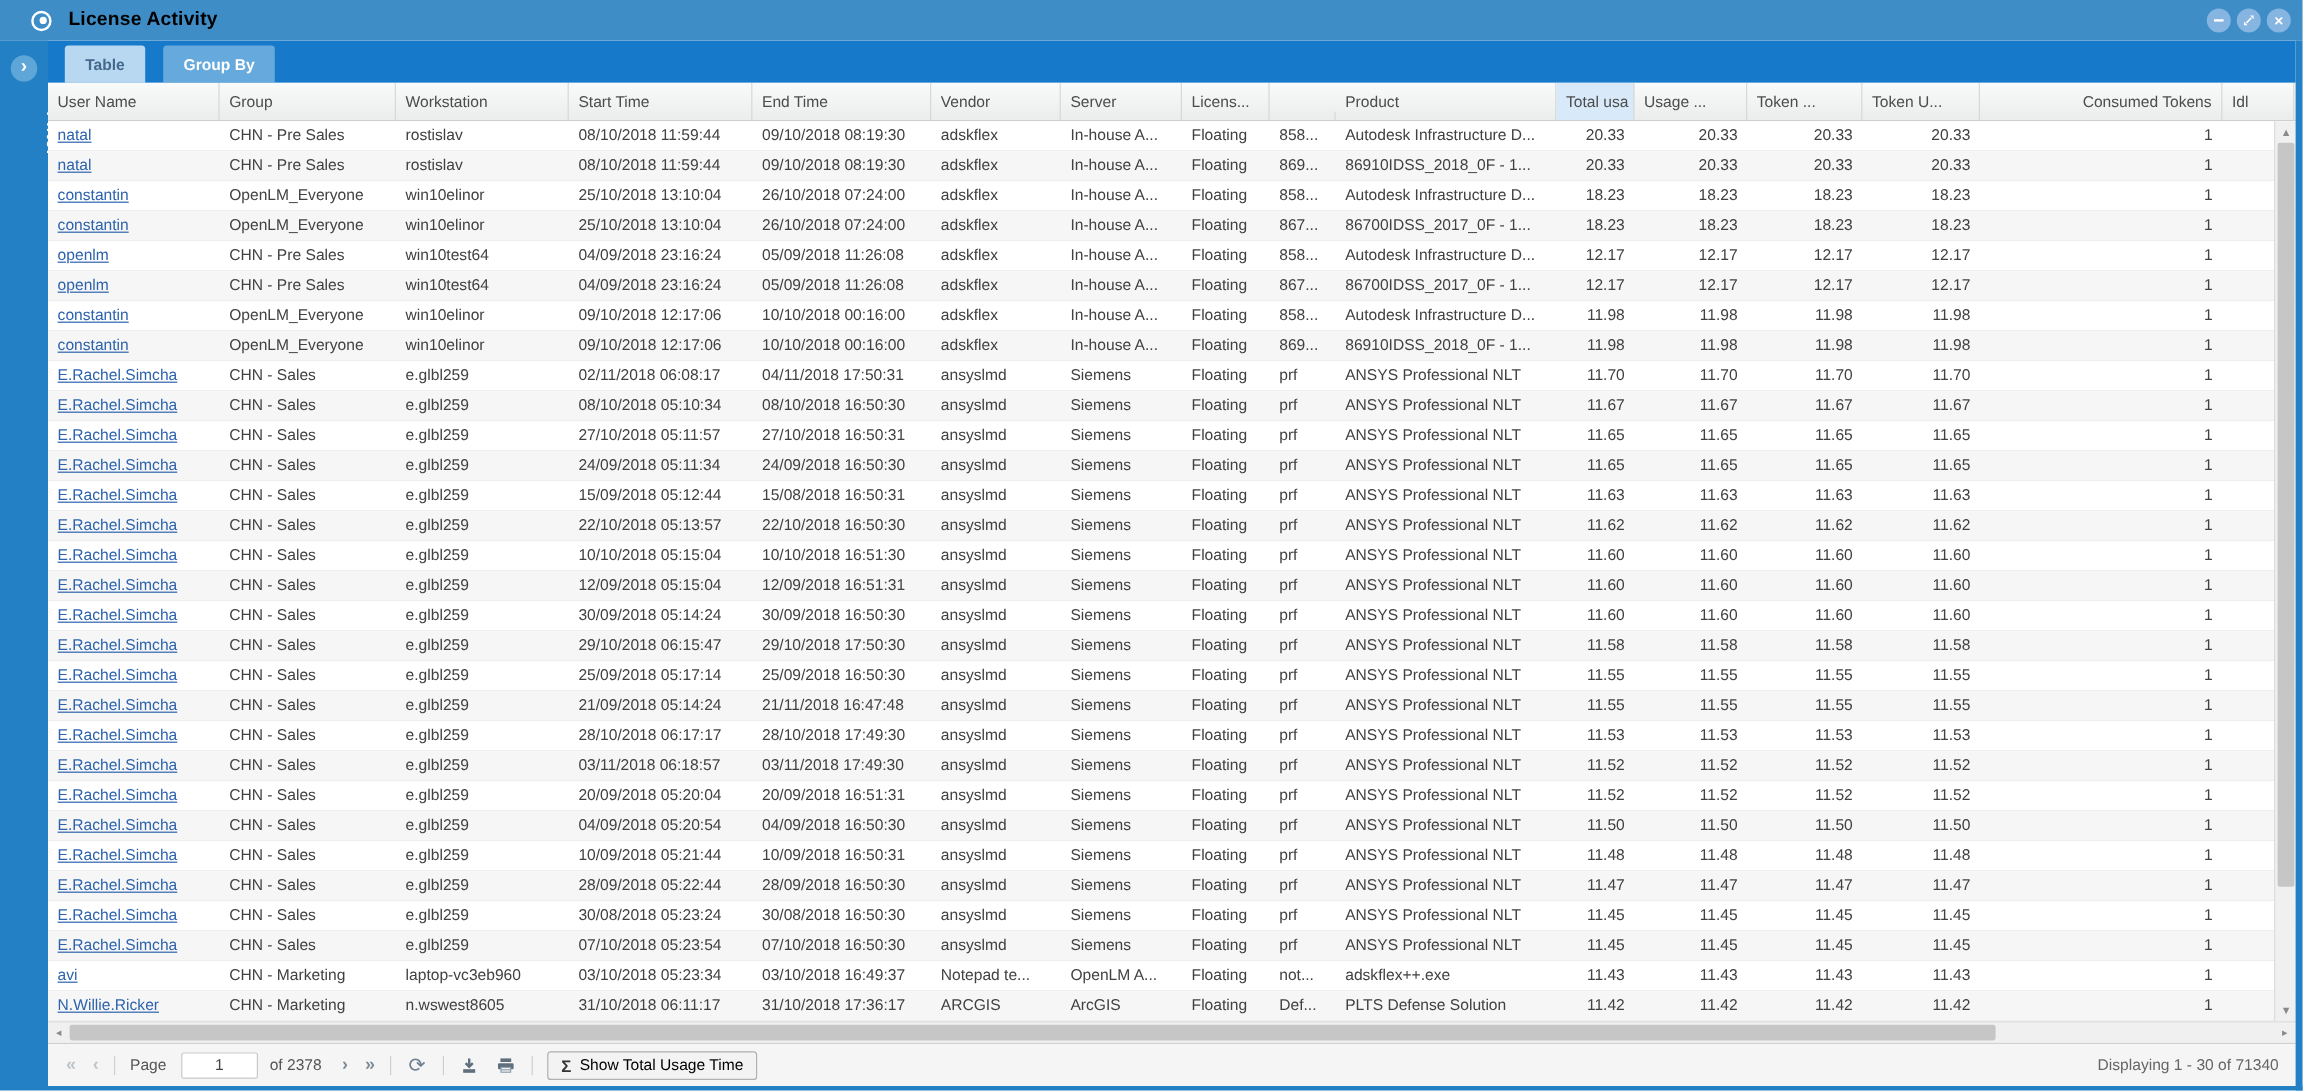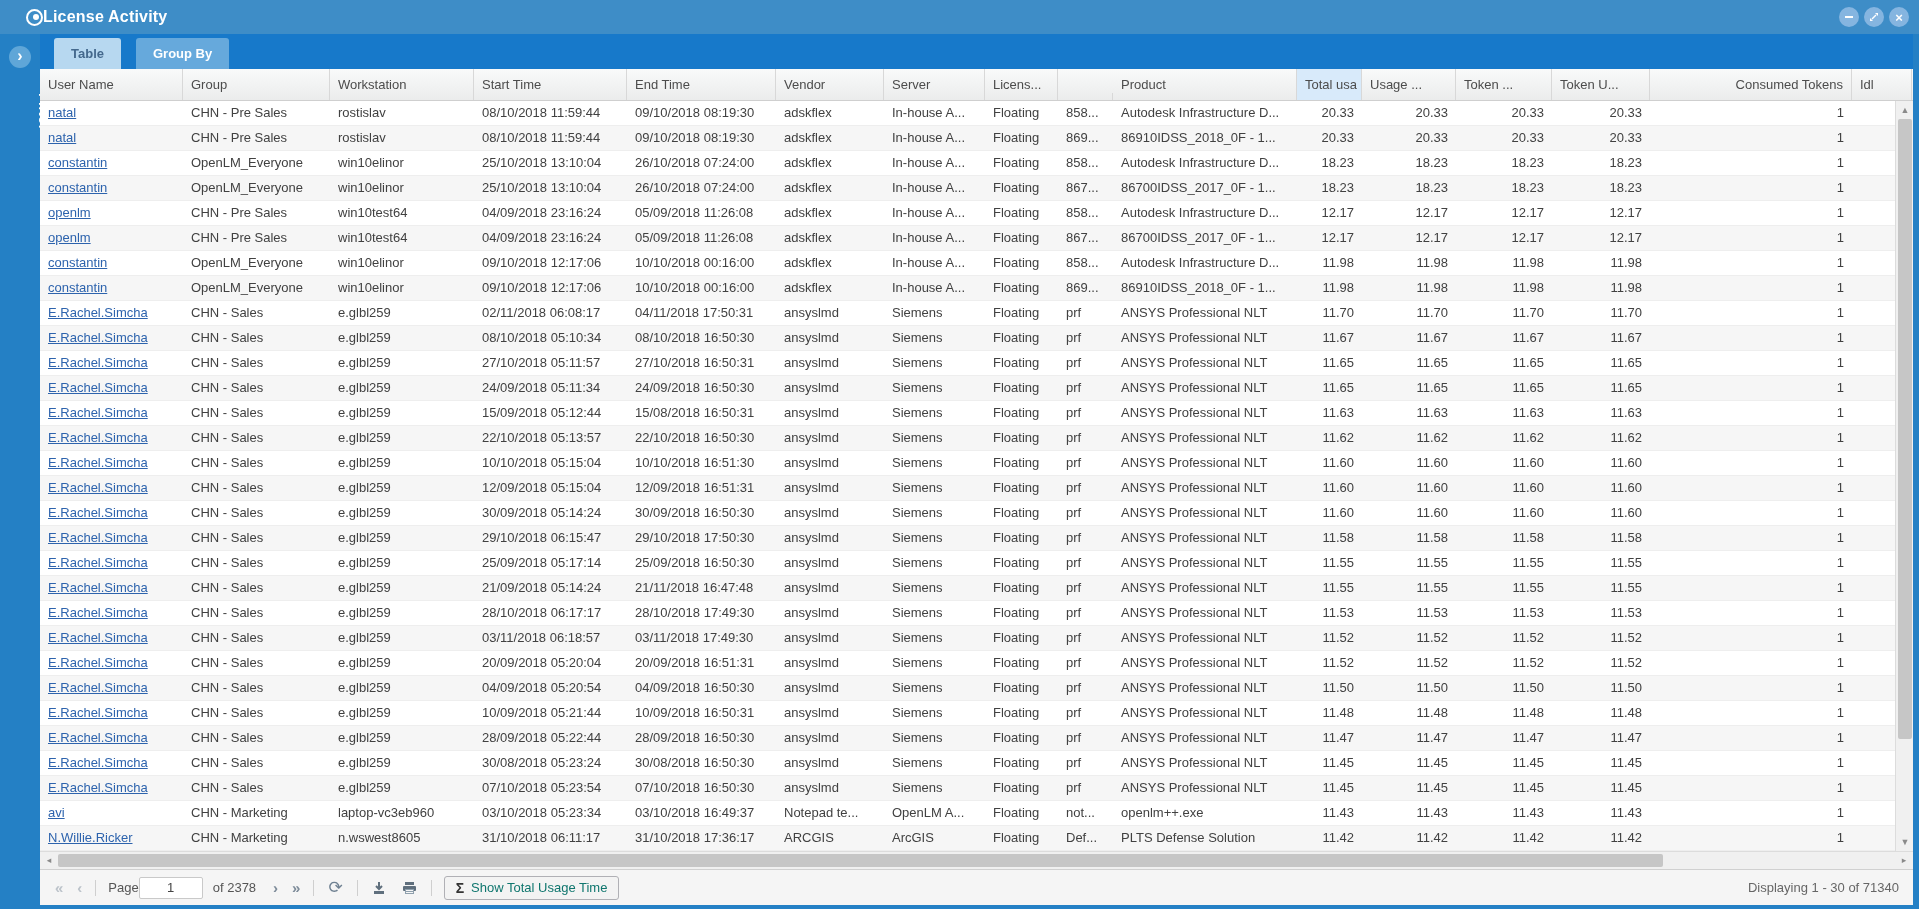--- a/index.html
+++ b/index.html
@@ -2,21 +2,21 @@
 <html><head>
 <meta charset="utf-8">
 <style>
   html,body{margin:0;padding:0;background:#dfe9f0;}
   *{box-sizing:border-box;font-family:"Liberation Sans",sans-serif;}
   .window{position:relative;width:1919px;height:909px;background:#fff;overflow:hidden;}
   
   .titlebar{position:absolute;left:0;top:0;width:1919px;height:34px;background:#3e8dc7;display:flex;align-items:center;}
   .logo{width:17px;height:17px;border:2px solid #fff;border-radius:50%;margin-left:26px;position:relative;}
   .logo::after{content:"";position:absolute;width:6px;height:6px;background:#fff;border-radius:50%;left:5px;top:3px;}
-  .title{color:#ffffff;font-size:16px;font-weight:bold;letter-spacing:.2px;}
+  .title{color:#000000;font-size:16px;font-weight:bold;margin-left:14px;letter-spacing:.2px;}
   .win-controls{position:absolute;right:10px;top:7px;display:flex;gap:5px;}
   .wbtn{width:20px;height:20px;border-radius:50%;background:#85b5e0;color:#fff;display:flex;align-items:center;justify-content:center;font-size:13px;font-weight:bold;cursor:pointer;line-height:1;}
   .wbtn svg{display:block}
   
   .filterbar{position:absolute;left:0;top:34px;width:40px;height:871px;background:#2480c5;}
   .filter-chevron{position:absolute;left:9px;top:12px;width:22px;height:22px;border-radius:50%;background:#5fa6d8;color:#fff;display:flex;align-items:center;justify-content:center;font-size:16px;font-weight:bold;cursor:pointer;padding-bottom:2px;}
   .filter-label{position:absolute;left:0;top:34px;width:40px;text-align:center;writing-mode:vertical-rl;color:#fff;font-size:13px;font-weight:bold;height:80px;letter-spacing:1px;margin-top:4px;margin-left:11px;}
   .splitter-handle{position:absolute;left:40px;top:447px;width:9px;height:36px;background:#64a7da;border-radius:0 3px 3px 0;cursor:pointer;}
   .splitter-handle::after{content:"";position:absolute;left:2px;top:14px;border-left:4px solid #eaf4fb;border-top:4px solid transparent;border-bottom:4px solid transparent;}
   
@@ -43,28 +43,28 @@
   .vscroll .arrow{position:absolute;left:0;width:18px;height:18px;color:#8a8a8a;font-size:9px;text-align:center;line-height:18px;cursor:pointer;}
   .vscroll .thumb{position:absolute;left:2px;top:18px;width:14px;height:620px;background:#c6c6c6;border-radius:2px;cursor:pointer;}
   .hscroll{position:absolute;left:0;top:817px;width:1873px;height:18px;background:#f0f0f0;border-top:1px solid #dcdcdc;}
   .hscroll .arrow{position:absolute;top:0;width:18px;height:18px;color:#8a8a8a;font-size:9px;text-align:center;line-height:17px;cursor:pointer;}
   .hscroll .thumb{position:absolute;left:18px;top:2px;width:1605px;height:13px;background:#c6c6c6;border-radius:2px;cursor:pointer;}
   
   .toolbar{position:absolute;left:0;top:835px;width:1873px;height:36px;background:#f5f5f5;border-top:1px solid #d0d0d0;display:flex;align-items:center;font-size:13px;color:#555;}
   .pgbtn{font-size:15px;font-weight:bold;color:#7d8b99;padding:0 7px;cursor:pointer;line-height:34px;}
   .pgbtn.disabled{color:#bcc3ca;}
   .tsep{width:1px;height:16px;background:#cfcfcf;margin:0 6px;}
-  .page-label{margin:0 0 0 6px;}
+  .page-label{margin:0 12px 0 6px;}
   .page-input{width:64px;height:22px;border:1px solid #c9c9c9;border-radius:2px;text-align:center;font-size:13px;color:#444;background:#fff;}
   .page-count{margin:0 10px;}
   .icon-btn{color:#6f8192;font-size:17px;padding:0 8px;cursor:pointer;line-height:34px;}
   .svg-btn{padding:0 8px;cursor:pointer;display:flex;align-items:center;height:34px;}
   .sum-btn{display:flex;align-items:center;gap:7px;height:24px;padding:0 11px;margin-left:6px;background:#f3f3f3;border:1px solid #b0b0b5;border-radius:3px;cursor:pointer;}
   .sum-btn .sigma{font-weight:bold;font-size:14px;color:#333;}
-  .sum-btn .lbl{font-size:13px;color:#0f766e;}
+  .sum-btn .lbl{font-size:13px;color:#000000;}
   .status{margin-left:auto;margin-right:14px;color:#666;}
 </style>
 </head>
 <body>
 
 <div class="window">
 
   <div class="titlebar">
     <span class="logo"></span>
     <span class="title">License Activity</span>
@@ -623,21 +623,21 @@
         <div class="grow">
           <div class="gcell" style="width: 143px;"><a>avi</a></div>
           <div class="gcell" style="width: 147px;">CHN - Marketing</div>
           <div class="gcell" style="width: 144px;">laptop-vc3eb960</div>
           <div class="gcell" style="width: 153px;">03/10/2018 05:23:34</div>
           <div class="gcell" style="width: 149px;">03/10/2018 16:49:37</div>
           <div class="gcell" style="width: 108px;">Notepad te...</div>
           <div class="gcell" style="width: 101px;">OpenLM A...</div>
           <div class="gcell" style="width: 73px;">Floating</div>
           <div class="gcell" style="width: 55px;">not...</div>
-          <div class="gcell" style="width: 184px;">openlm++.exe</div>
+          <div class="gcell" style="width: 184px;">adskflex++.exe</div>
           <div class="gcell num" style="width: 65px;">11.43</div>
           <div class="gcell num" style="width: 94px;">11.43</div>
           <div class="gcell num" style="width: 96px;">11.43</div>
           <div class="gcell num" style="width: 98px;">11.43</div>
           <div class="gcell num" style="width: 202px;">1</div>
           <div class="gcell num" style="width: 60px;"></div>
         </div>
         <div class="grow alt">
           <div class="gcell" style="width: 143px;"><a>N.Willie.Ricker</a></div>
           <div class="gcell" style="width: 147px;">CHN - Marketing</div>

